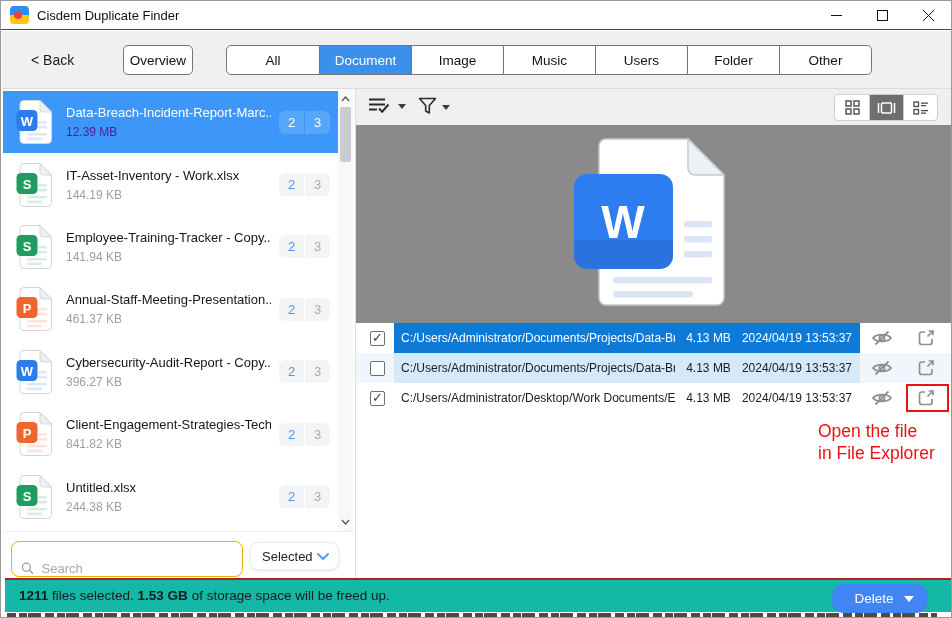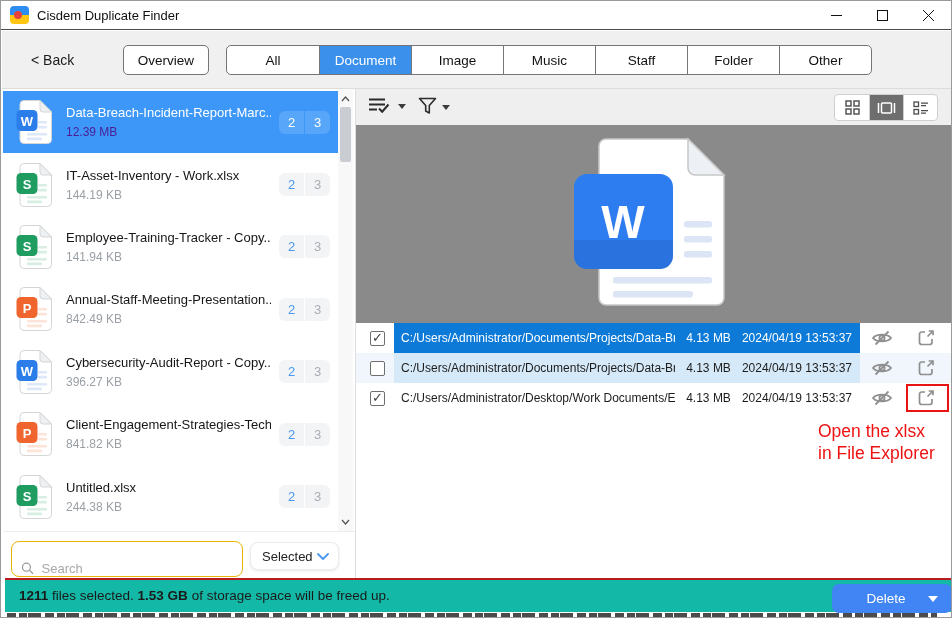--- a/index.html
+++ b/index.html
@@ -10,21 +10,21 @@
   .titlebar{position:absolute;left:0;top:0;right:0;height:29px;background:#fff;border-bottom:1px solid #4a4a4a;display:flex;align-items:center;padding-left:9px}
   .app-icon{width:19px;height:18px;border-radius:4px;background:linear-gradient(180deg,#2e8df0 0 50%,#ffc511 50% 100%);position:relative;margin-right:8px;flex:none}
   .app-icon::after{content:"";position:absolute;left:4px;top:5px;width:8px;height:8px;border-radius:50%;background:#e8423c}
   .title-text{font-size:13px;color:#111}
   .win-controls{margin-left:auto;display:flex;height:100%}
   .win-btn{width:46px;display:flex;align-items:center;justify-content:center;cursor:default}
 
   
   .header{position:absolute;left:1px;top:30px;width:950px;height:58px;background:#f0f0f0;border-bottom:1px solid #dcdcdc}
   .back{position:absolute;left:29px;top:21px;font-size:14px;color:#1c1c1c}
-  .overview-btn{position:absolute;left:121px;top:14px;width:86px;height:30px;background:#fff;border:1px solid #757575;border-radius:5px;font-size:13.5px;color:#111;display:flex;align-items:center;justify-content:center}
+  .overview-btn{position:absolute;left:121px;top:14px;width:70px;height:30px;background:#fff;border:1px solid #757575;border-radius:5px;font-size:13.5px;color:#111;display:flex;align-items:center;justify-content:center}
   .tabs{position:absolute;left:224px;top:14px;height:30px;display:flex;border:1px solid #757575;border-radius:5px;background:#fff;overflow:hidden}
   .tab{width:92px;display:flex;align-items:center;justify-content:center;font-size:13.5px;color:#111;border-left:1px solid #757575}
   .tab:first-child{border-left:none}
   .tab.active{background:#3a90ea;color:#fff}
 
   
   .list{position:absolute;left:2px;top:88px;width:335px;height:442px;background:#fff;padding-top:2px;overflow:hidden}
   .item{height:62.4px;display:flex;align-items:center;padding:0 8px 0 12px}
   .item.selected{background:#3d97f8}
   .fi{flex:none;margin-right:13px}
@@ -92,21 +92,21 @@
   .row-icon.eye{margin-left:11px}
   .row-icon.ext{margin-left:22px}
 
   .red-rect{position:absolute;left:905px;top:383px;width:43px;height:28px;border:2px solid #e81313}
   .annotation{position:absolute;left:817px;top:420px;font-size:17.5px;line-height:21.5px;color:#ee1212}
 
   
   .statusbar{position:absolute;left:4px;top:577px;width:952px;height:34px;background:#14b8a6;border-top:2px solid #b91c1c}
   .status-text{position:absolute;left:14px;top:8px;font-size:13.5px;color:#1a1a1a;white-space:pre}
   .status-text b{font-weight:bold}
-  .delete-btn{position:absolute;left:827px;top:4px;width:120px;height:29px;background:#4184f3;border-radius:7px;display:flex;align-items:center;color:#fff}
+  .delete-btn{position:absolute;left:827px;top:4px;width:96px;height:29px;background:#4184f3;border-radius:12px;display:flex;align-items:center;color:#fff}
   .delete-label{flex:1;text-align:center;font-size:13.5px;padding-left:12px}
   .delete-arrow{width:0;height:0;border-left:5px solid transparent;border-right:5px solid transparent;border-top:6px solid #fff;margin-right:14px}
   .clip-strip{position:absolute;left:6px;top:612px;width:930px;height:5px;opacity:.85;
     background:repeating-linear-gradient(90deg,#2b2b2b 0 9px,transparent 9px 12px,#2b2b2b 12px 20px,transparent 20px 21px,#2b2b2b 21px 34px,transparent 34px 38px)}
 </style>
 </head>
 <body>
 
 <div class="window">
 
@@ -133,21 +133,21 @@
   </div>
 
   <div class="header">
     <span class="back">&lt; Back</span>
     <div class="overview-btn">Overview</div>
     <div class="tabs">
       <div class="tab">All</div>
       <div class="tab active">Document</div>
       <div class="tab">Image</div>
       <div class="tab">Music</div>
-      <div class="tab">Staff</div>
+      <div class="tab">Users</div>
       <div class="tab">Folder</div>
       <div class="tab">Other</div>
     </div>
   </div>
 
   <div class="list">
 
     <div class="item selected">
       <svg class="fi word" width="38" height="46" viewBox="0 0 38 46">
         <path d="M9 1.5 H25 L36.5 13 V40.5 a4 4 0 0 1 -4 4 H9 a4 4 0 0 1 -4 -4 V5.5 a4 4 0 0 1 4 -4 Z" fill="#fff" stroke="#d5d5d5"></path>
@@ -217,21 +217,21 @@
         <path d="M25 1.5 L36.5 13 H28 a3 3 0 0 1 -3 -3 Z" fill="#eef1f4" stroke="#d5d5d5"></path>
         <rect class="ln" x="23" y="22" width="9" height="2.6" rx="1"></rect>
           <rect class="ln" x="23" y="26.8" width="9" height="2.6" rx="1"></rect>
         <rect class="ln" x="12" y="34" width="20" height="2.6" rx="1"></rect>
           <rect class="ln" x="12" y="38.6" width="15" height="2.6" rx="1"></rect>
         <rect class="sq" x="1.5" y="11" width="21" height="21" rx="4.5"></rect>
         <text x="12" y="26.5" text-anchor="middle">P</text>
       </svg>
       <div class="meta">
         <div class="fname">Annual-Staff-Meeting-Presentation...</div>
-        <div class="fsize2">842.49 KB</div>
+        <div class="fsize2">461.37 KB</div>
       </div>
       <div class="badges">
         <div class="badge b-left">2</div>
         <div class="badge b-right">3</div>
       </div>
     </div>
 
     <div class="item">
       <svg class="fi word" width="38" height="46" viewBox="0 0 38 46">
         <path d="M9 1.5 H25 L36.5 13 V40.5 a4 4 0 0 1 -4 4 H9 a4 4 0 0 1 -4 -4 V5.5 a4 4 0 0 1 4 -4 Z" fill="#fff" stroke="#d5d5d5"></path>
@@ -450,21 +450,21 @@
         <svg width="20" height="20" viewBox="0 0 20 20">
           <path d="M9 4 H5.8 A2.3 2.3 0 0 0 3.5 6.3 V14.2 A2.3 2.3 0 0 0 5.8 16.5 H13.7 A2.3 2.3 0 0 0 16 14.2 V11" fill="none" stroke="#8f8f8f" stroke-width="1.7"></path>
           <path d="M11.5 8.5 L17 3 M12.7 3 H17 V7.3" fill="none" stroke="#8f8f8f" stroke-width="1.7"></path>
         </svg>
       </div>
     </div>
   </div>
 
   <div class="red-rect"></div>
   <div class="annotation">
-    <div>Open the xlsx</div>
+    <div>Open the file</div>
     <div>in File Explorer</div>
   </div>
 
   <div class="statusbar">
     <div class="status-text"><b>1211</b><span> files selected. </span><b>1.53 GB</b><span> of storage space will be freed up.</span></div>
     <div class="delete-btn">
       <span class="delete-label">Delete</span>
       <span class="delete-arrow"></span>
     </div>
   </div>

